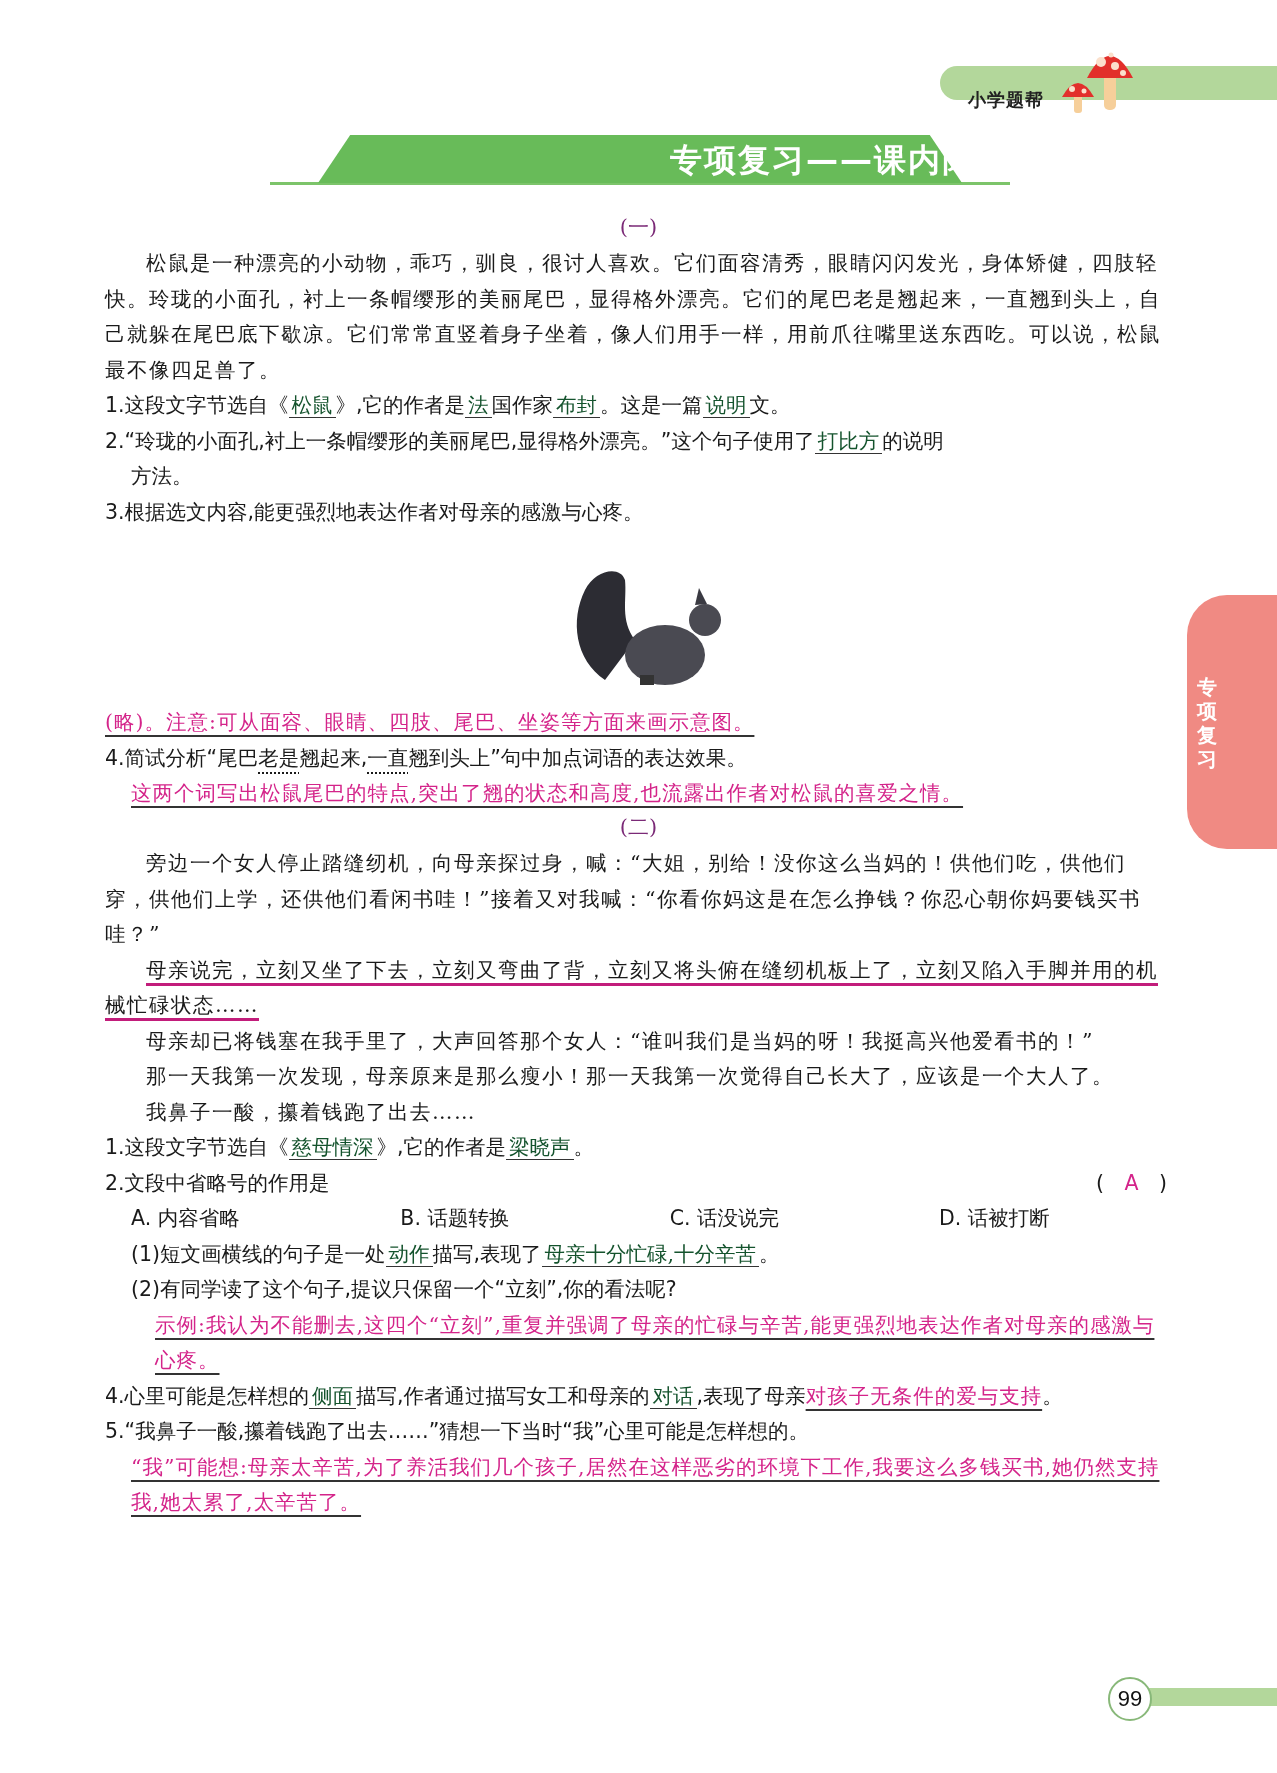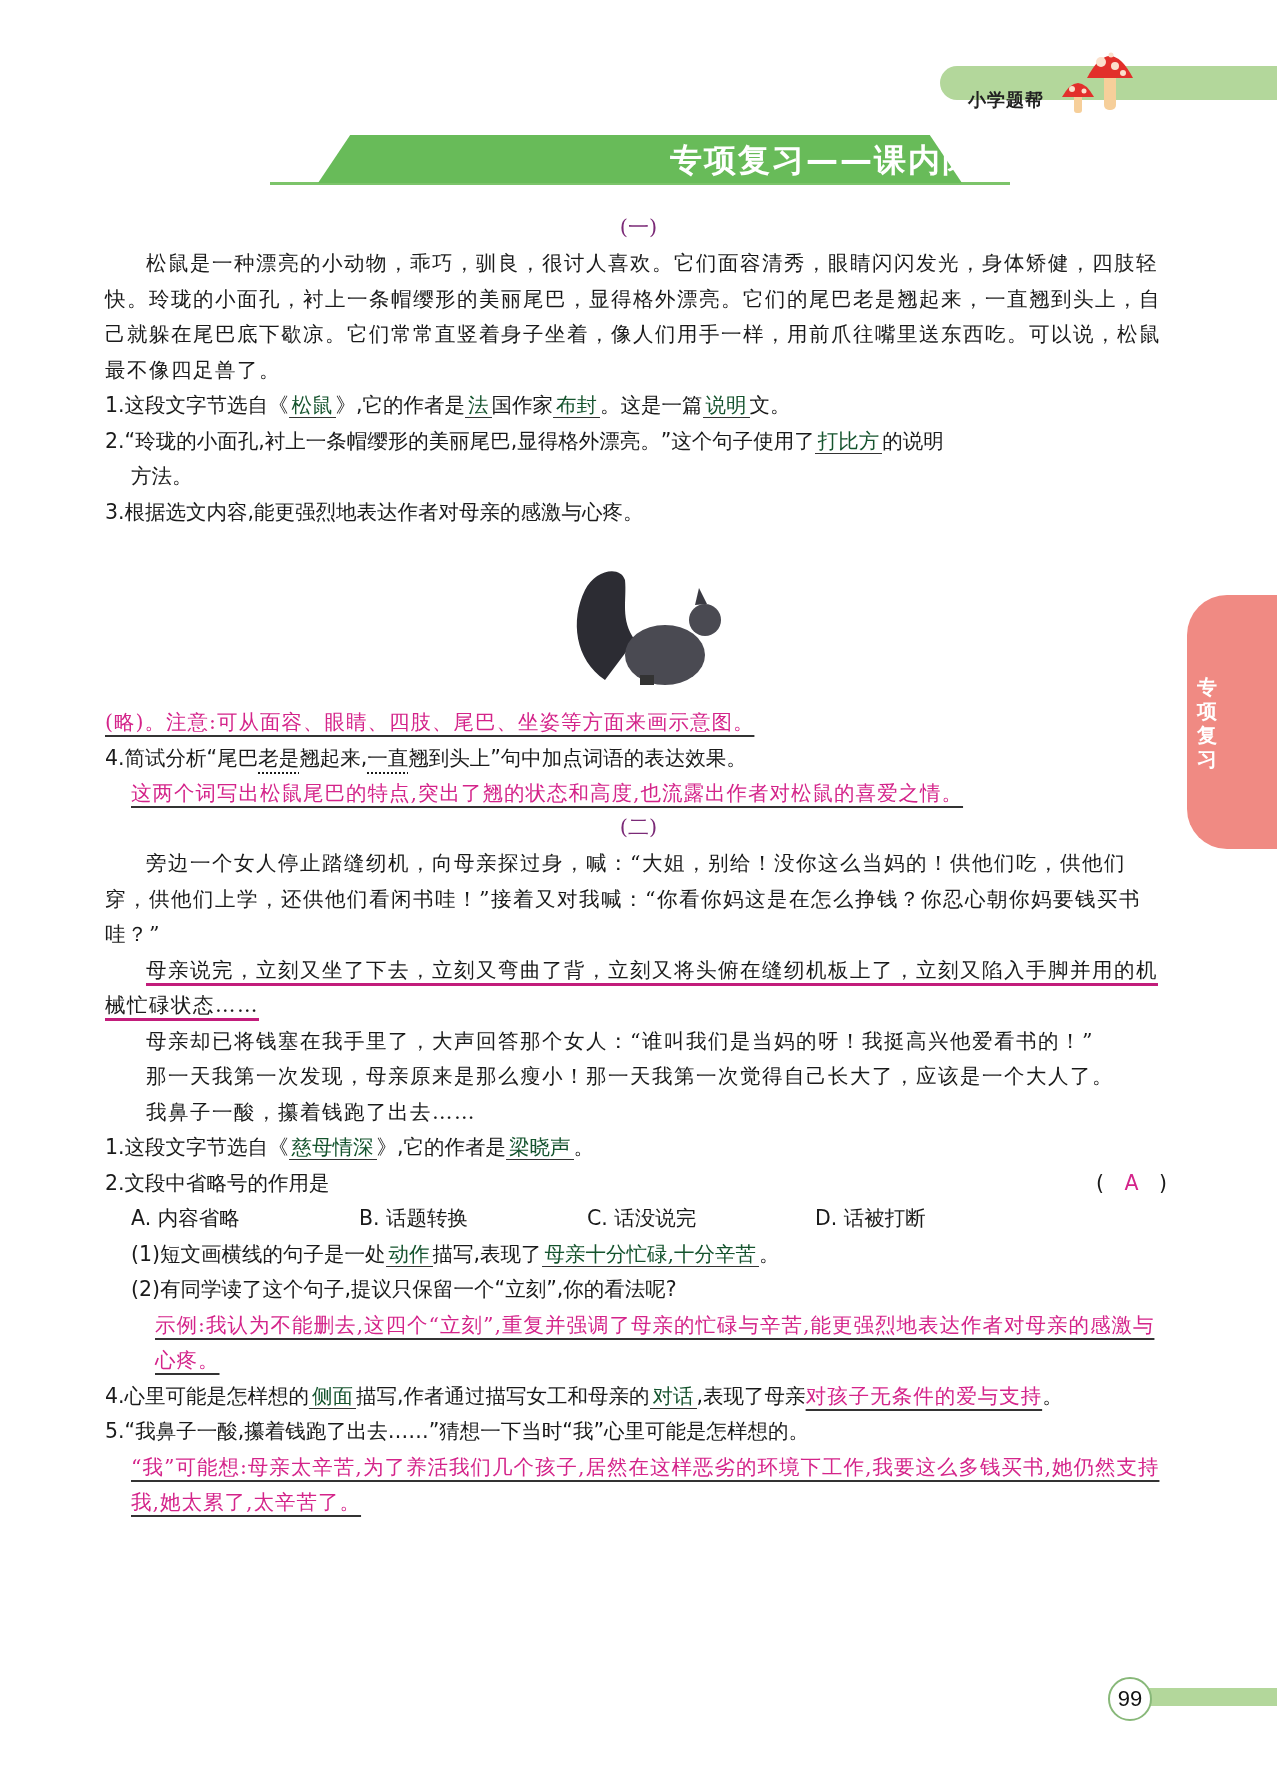--- a/index.html
+++ b/index.html
@@ -18,21 +18,21 @@
                 font-size: 32px; font-weight: bold; font-family: "DejaVu Sans", sans-serif; letter-spacing: 2px; }
   .section-head { position: absolute; left: 0; width: 1277px; text-align: center; color: #7b2a77; font-size: 21px; }
   .content { position: absolute; left: 105px; width: 1062px; font-size: 21px; line-height: 35.5px; }
   .p { text-indent: 2em; margin: 0; font-family: "DejaVu Serif", serif; font-size: 20.5px; letter-spacing: 1.5px; }
   .q { margin: 0; font-family: "DejaVu Sans", sans-serif; font-size: 20.5px; }
   .indent { padding-left: 26px; }
   .ans { color: #14532d; font-family: "DejaVu Serif", serif; border-bottom: 1.5px solid #333; padding: 0 3px; }
   .ans-line { color: #d4248a; font-family: "DejaVu Serif", serif; text-decoration: underline; text-decoration-color: #333;
               text-underline-offset: 6px; letter-spacing: 1px; }
   .underlined-pink { text-decoration: underline; text-decoration-color: #c21d7b; text-decoration-thickness: 2.5px; text-underline-offset: 6px; }
-  .choice-row { display: flex; padding-left: 26px; }
+  .choice-row { display: flex; padding-left: 26px; justify-content: space-between; }
   .choice-row span { width: 228px; }
   .paren { position: absolute; right: 0; }
   .squirrel { position: absolute; left: 565px; top: 560px; width: 170px; height: 135px; }
   .side-tab { position: absolute; left: 1187px; top: 595px; width: 90px; height: 254px; background: #f08a83;
               border-radius: 40px 0 0 40px; }
   .side-tab-text { position: absolute; left: 1197px; top: 675px; width: 26px; color: #fff; font-weight: bold;
                    font-size: 20px; line-height: 24px; font-family: "DejaVu Sans", sans-serif; }
   .page-bar { position: absolute; left: 1148px; top: 1688px; width: 129px; height: 18px; background: #b3d79b; }
   .page-circle { position: absolute; left: 1108px; top: 1677px; width: 40px; height: 40px; border-radius: 50%;
                  border: 2px solid #88b879; background: #fff; text-align: center; line-height: 40px;

